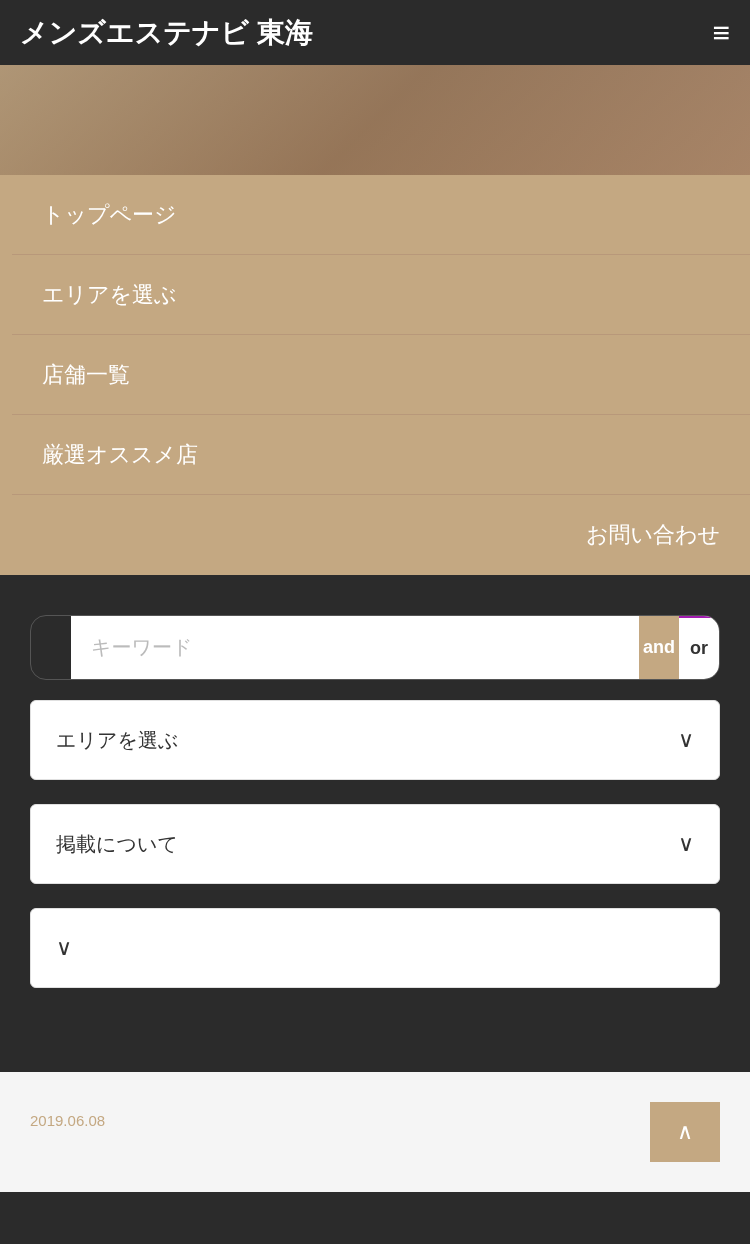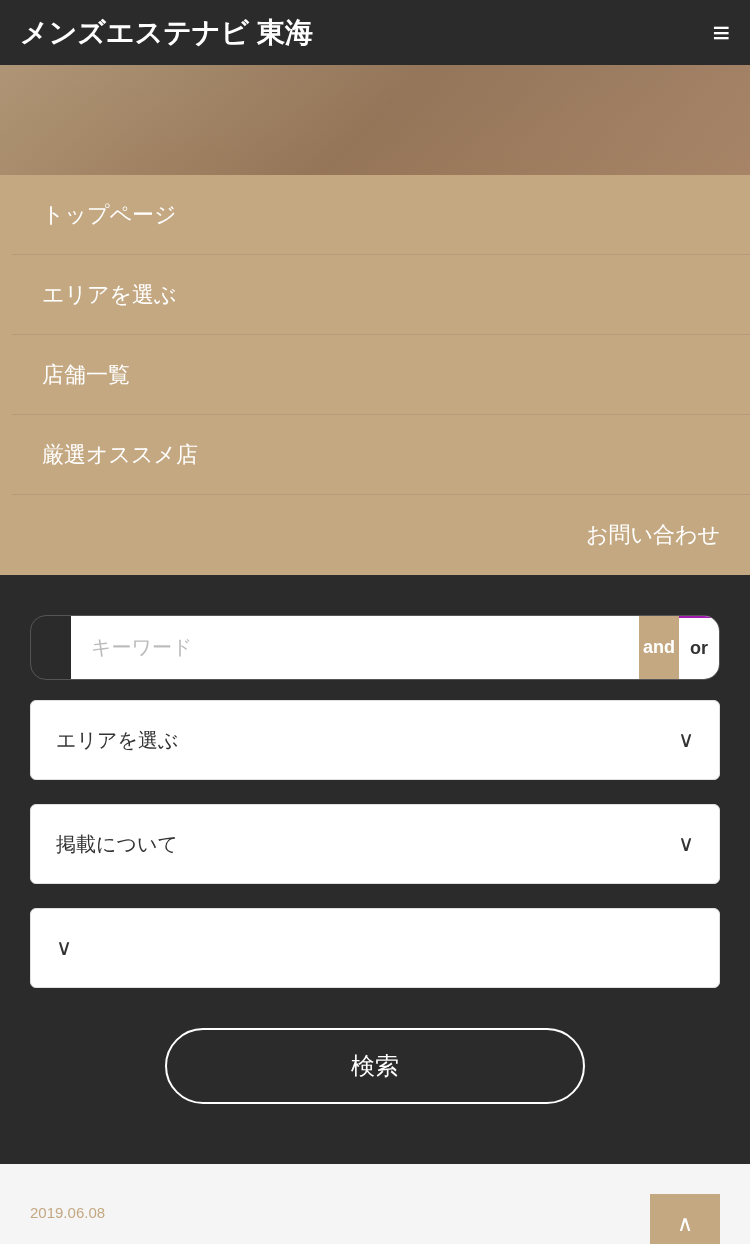--- a/index.html
+++ b/index.html
@@ -267,23 +267,20 @@
 
   <div class="dropdown">
     <span class="dropdown-label">掲載について</span>
     <span class="dropdown-chevron">∨</span>
   </div>
 
   <div class="dropdown">
     <span class="dropdown-chevron">∨</span>
   </div>
 
-  <div class="search-button-container">
-    <button class="search-button">検索</button>
-  </div>
 
 </section>
 
 <footer class="footer-area">
   <span class="footer-date">2019.06.08</span>
   <div class="scroll-top-button">
     <span>∧</span>
   </div>
 </footer>
 

